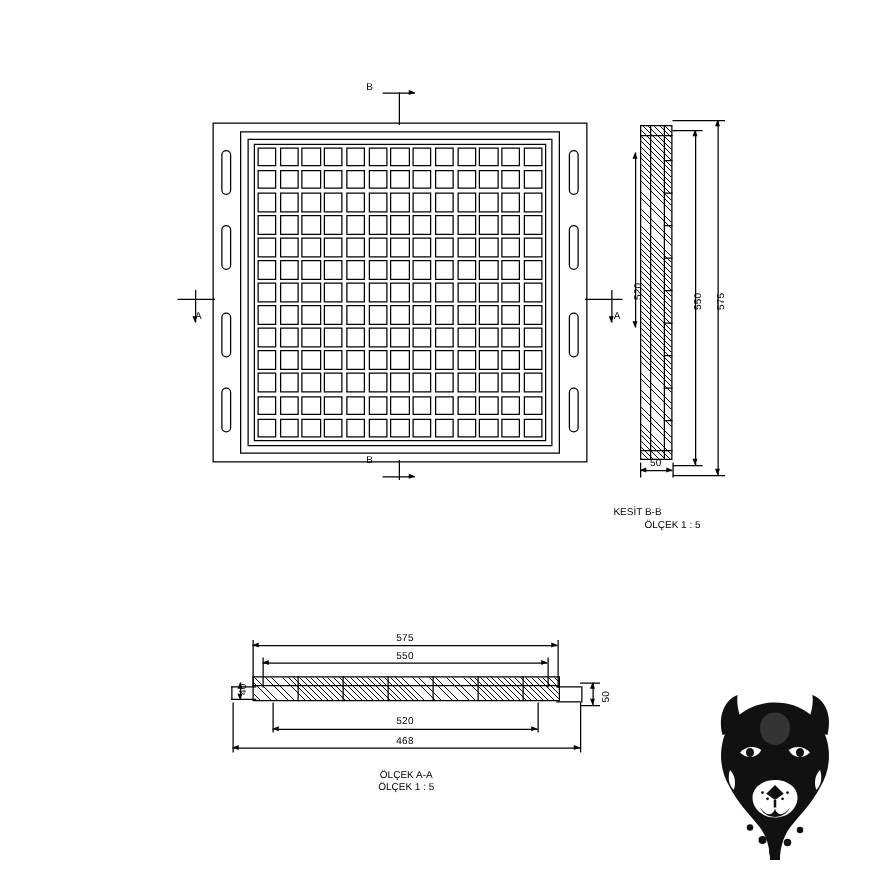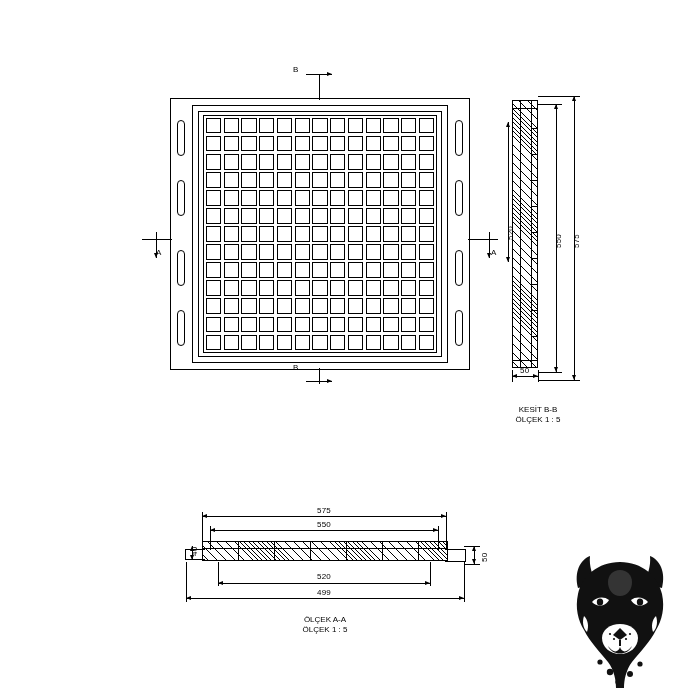--- a/index.html
+++ b/index.html
@@ -388,21 +388,21 @@
   <div class="hline" style="left:538px; top:380px; width:42px;"></div>
   <div class="lbl rot" style="left:572px; top:248px;">575</div>
 
   <div class="hline" style="left:512px; top:376px; width:26px;"></div>
   <div class="arr-l" style="left:512px; top:373.5px;"></div>
   <div class="arr-r" style="left:533px; top:373.5px;"></div>
   <div class="vline" style="left:512px; top:370px; height:12px;"></div>
   <div class="vline" style="left:538px; top:370px; height:12px;"></div>
   <div class="lbl" style="left:520px; top:366px;">50</div>
 
-  <div class="caption" style="left:478px; top:405px; width:120px;">KESİT B-B</div>
+  <div class="caption" style="left:450px; top:405px; width:120px;">KESİT B-B</div>
   <div class="caption" style="left:478px; top:415px; width:120px;">ÖLÇEK 1 : 5</div>
 
   <div class="abs" id="section-aa">
 
     <div class="hatch" style="left:22px; top:36px; width:246px; height:20px;"></div>
 
     <div class="hline" style="left:22px; top:43px; width:246px;"></div>
 
     <div class="hline" style="left:5px; top:44px; width:20px;"></div>
     <div class="hline" style="left:5px; top:54px; width:20px;"></div>
@@ -439,21 +439,21 @@
   <div class="arr-r" style="left:425px; top:580.5px;"></div>
   <div class="vline" style="left:218px; top:562px; height:24px;"></div>
   <div class="vline" style="left:430px; top:562px; height:24px;"></div>
   <div class="lbl c" style="left:304px; top:572px; width:40px;">520</div>
 
   <div class="hline" style="left:186px; top:598px; width:278px;"></div>
   <div class="arr-l" style="left:186px; top:595.5px;"></div>
   <div class="arr-r" style="left:459px; top:595.5px;"></div>
   <div class="vline" style="left:186px; top:562px; height:40px;"></div>
   <div class="vline" style="left:464px; top:562px; height:40px;"></div>
-  <div class="lbl c" style="left:304px; top:588px; width:40px;">499</div>
+  <div class="lbl c" style="left:304px; top:588px; width:40px;">468</div>
 
   <div class="vline" style="left:192px; top:546px; height:14px;"></div>
   <div class="arr-u" style="left:189.5px; top:546px;"></div>
   <div class="arr-d" style="left:189.5px; top:555px;"></div>
   <div class="lbl rot" style="left:190px; top:556px;">40</div>
 
   <div class="vline" style="left:474px; top:546px; height:18px;"></div>
   <div class="arr-u" style="left:471.5px; top:546px;"></div>
   <div class="arr-d" style="left:471.5px; top:559px;"></div>
   <div class="hline" style="left:464px; top:546px; height:0; width:16px;"></div>

